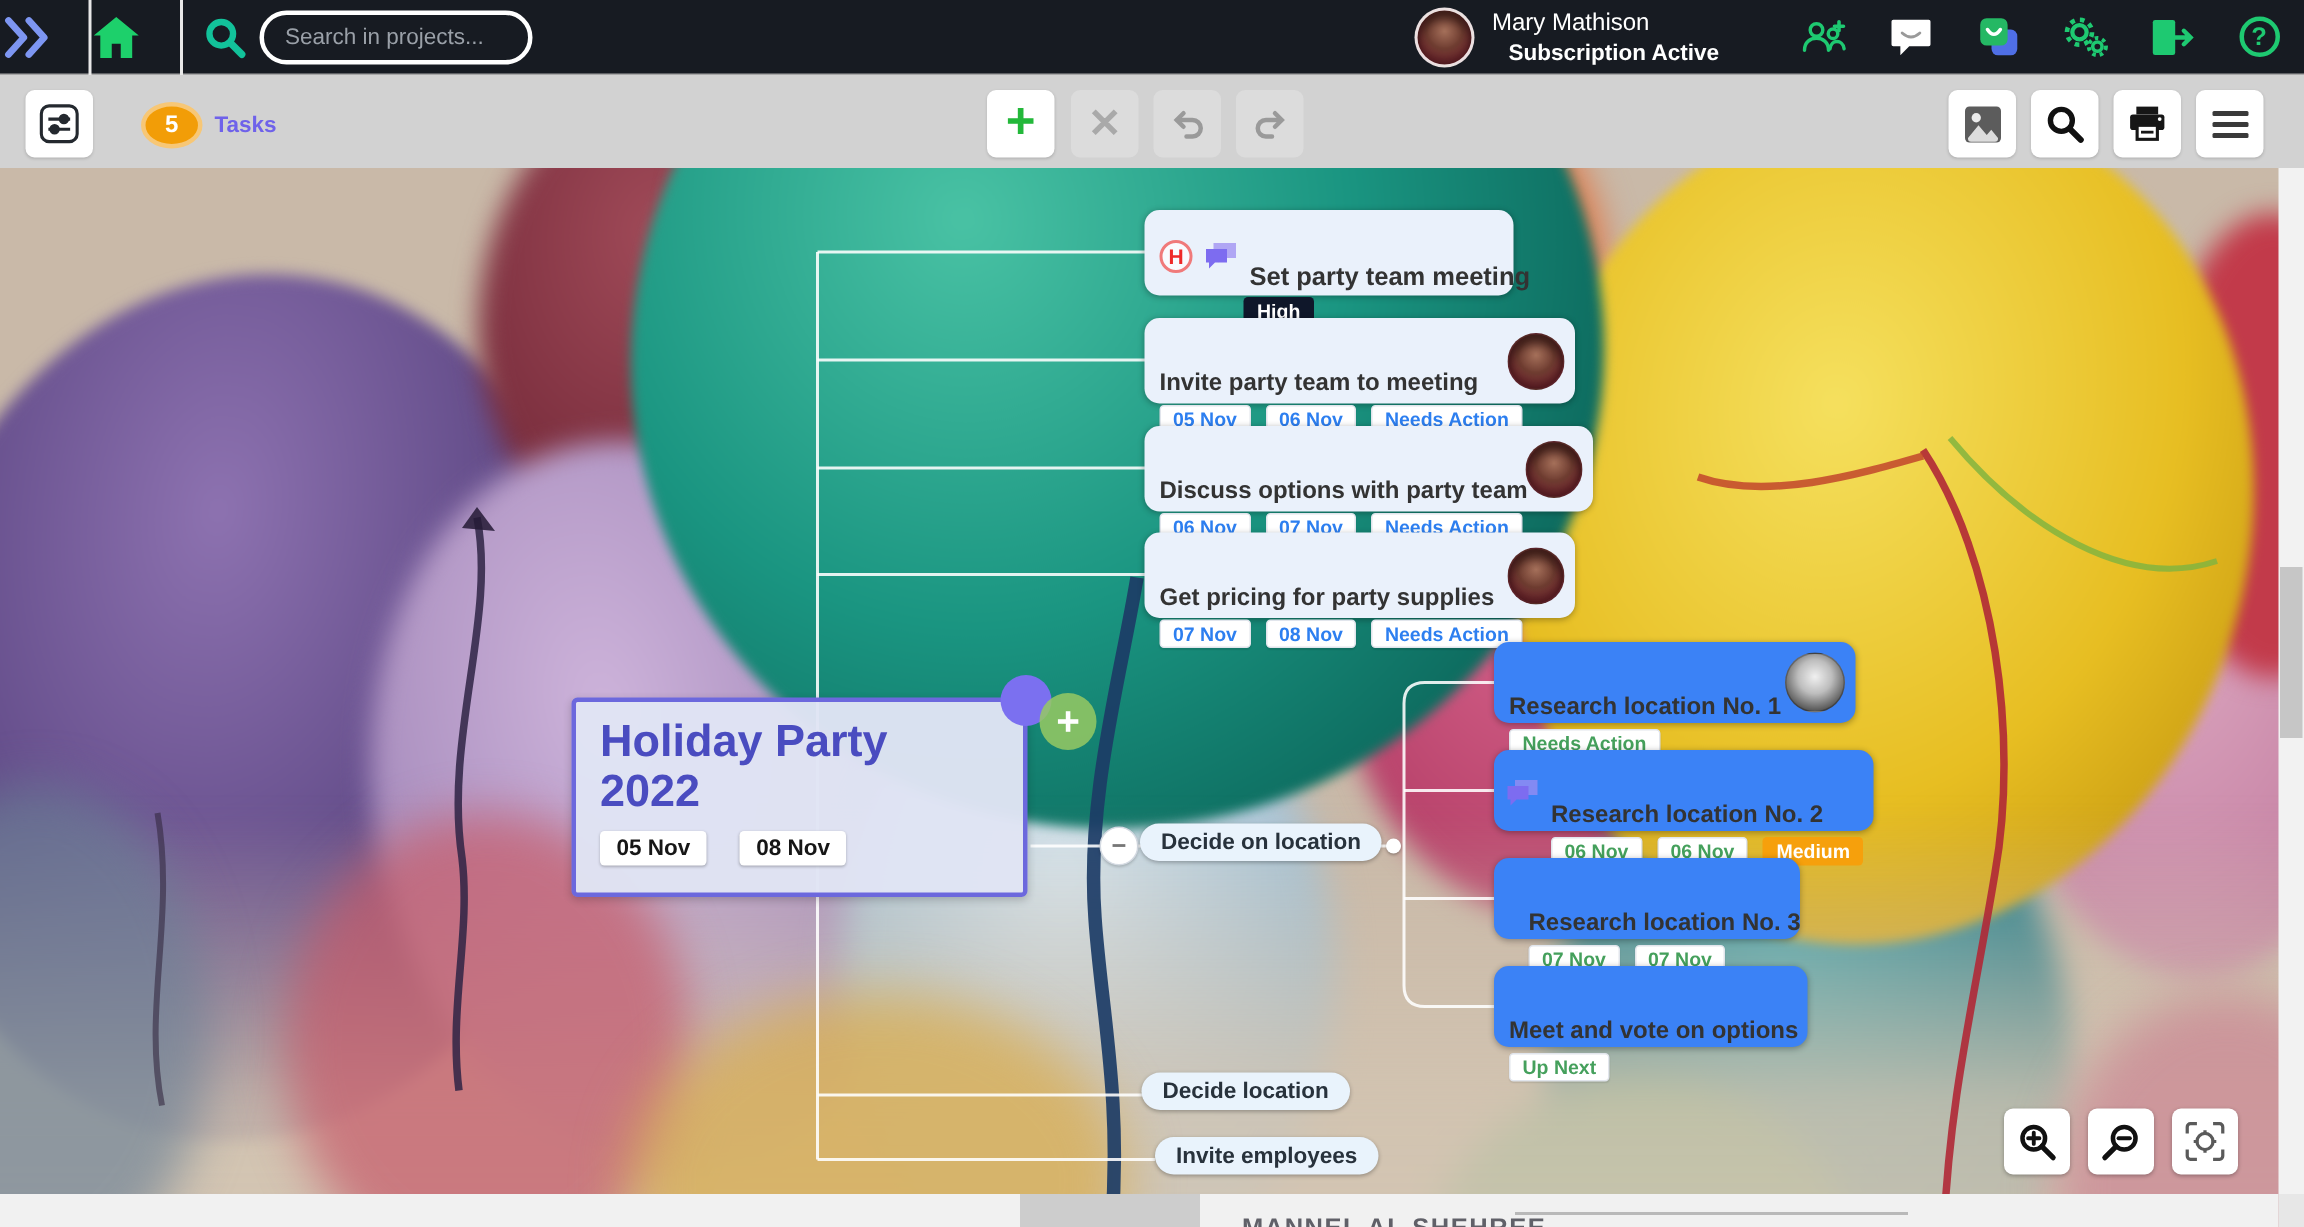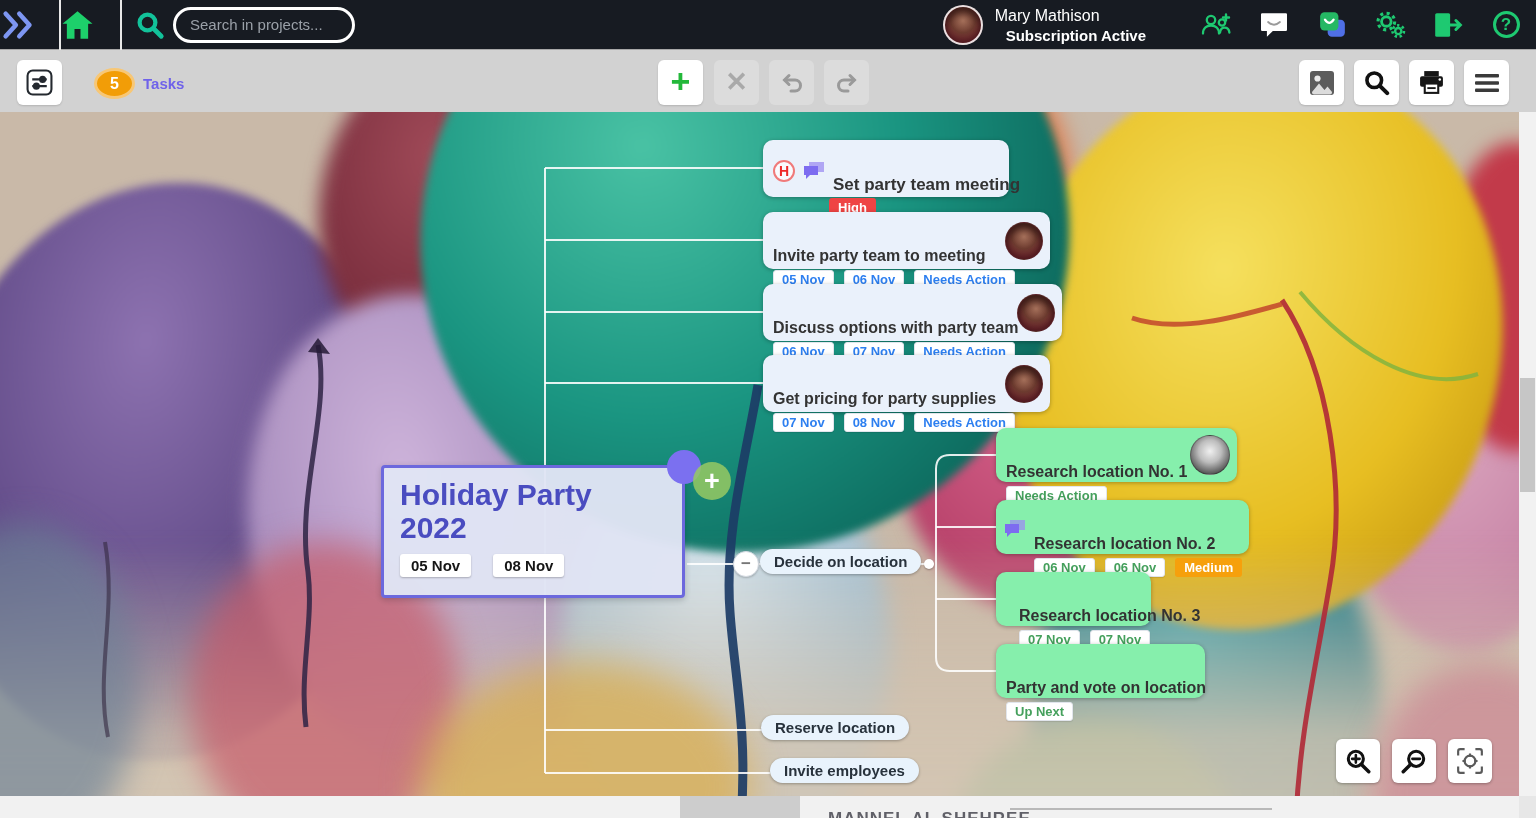--- a/index.html
+++ b/index.html
@@ -70,28 +70,28 @@
          background:linear-gradient(180deg, rgba(211,197,178,0) 0%, rgba(211,197,178,.85) 45%, #d6c9b8 100%); filter:blur(10px); }
   .b15 { left:190px; top:430px; width:270px; height:310px; background:rgba(198,90,106,.7); filter:blur(16px); }
   .b16 { left:420px; top:550px; width:330px; height:250px; background:rgba(216,173,82,.75); filter:blur(18px); }
   .b17 { left:-90px; top:410px; width:230px; height:330px; background:rgba(106,127,149,.65); filter:blur(16px); }
   .b18 { left:1370px; top:550px; width:230px; height:270px; background:rgba(201,122,142,.6); filter:blur(16px); }
   .strings, .connectors { position:absolute; inset:0; width:100%; height:100%; pointer-events:none; }
 
   
   .card { position:absolute; background:#eaf1fb; border-radius:10px; padding:7px 10px;
           box-shadow:0 1px 4px rgba(0,0,0,.30); cursor:pointer; }
-  .card.green { background:#86efac; }
+  .card.green { background:#3b82f6; }
   .card-title { font-size:16px; font-weight:700; color:#333; white-space:nowrap;margin-top:28px; }
   .meta { display:flex; gap:10px; margin-top:5px; align-items:center; }
   .datebadge { background:#fff; border:1px solid #e1e5ec; border-radius:3px; padding:1px 8px;
                font-size:13px; font-weight:700; color:#2d7ff0; box-shadow:0 1px 1px rgba(0,0,0,.10); white-space:nowrap; }
   .datebadge.gr { color:#45a05c; }
   .prio { border-radius:3px; padding:2px 9px; font-size:13px; font-weight:700; color:#fff; }
-  .prio.high { background:#ef4444; }
+  .prio.high { background:#0f172a; }
   .prio.medium { background:#f6a00c; }
   .card-avatar { position:absolute; right:7px; top:50%; transform:translateY(-50%); width:38px; height:38px;
                  border:1px solid rgba(0,0,0,.25); }
   .h-icon { width:22px; height:22px; border:2px solid #f07a7a; border-radius:50%; color:#ee2a2a;
             font-weight:700; font-size:14px; display:flex; align-items:center; justify-content:center;
             background:rgba(255,255,255,.7); flex:0 0 auto; }
   .row1 { display:flex; align-items:center; gap:8px; }
   .chaticon { width:22px; height:20px; flex:0 0 auto; }
   .rootnode { position:absolute; left:381px; top:353px; width:304px; height:133px;
               background:rgba(224,228,244,.97); border:3px solid #6c68dd; border-radius:4px;
@@ -401,37 +401,37 @@
           <div class="card-title">Research location No. 2</div>
           <div class="meta">
             <span class="datebadge gr">06 Nov</span>
             <span class="datebadge gr">06 Nov</span>
             <span class="prio medium">Medium</span>
           </div>
         </div>
       </div>
     </div>
 
-    <div class="card green" style="left:996px;top:460px;width:155px;height:54px;padding-left:23px;">
+    <div class="card green" style="left:996px;top:460px;width:204px;height:54px;padding-left:23px;">
       <div class="card-title">Research location No. 3</div>
       <div class="meta">
         <span class="datebadge gr">07 Nov</span>
         <span class="datebadge gr">07 Nov</span>
       </div>
     </div>
 
     <div class="card green" style="left:996px;top:532px;width:209px;height:54px;">
-      <div class="card-title">Party and vote on location</div>
+      <div class="card-title">Meet and vote on options</div>
       <div class="meta">
           <span class="datebadge gr">Up Next</span>
         </div>
     </div>
 
     <div class="pillnode" style="left:761px;top:603px;">
-      <span>Reserve location</span>
+      <span>Decide location</span>
     </div>
     <div class="pillnode" style="left:770px;top:646px;">
       <span>Invite employees</span>
     </div>
 
     <div class="zoombtn" style="left:1336px;">
       <svg width="28" height="28" viewBox="0 0 26 26">
         <circle cx="11" cy="11" r="7" fill="none" stroke="#111" stroke-width="2.8"></circle>
         <path d="M16,16 L23,23" stroke="#111" stroke-width="3.2" stroke-linecap="round"></path>
         <path d="M11,7.5 v7 M7.5,11 h7" stroke="#111" stroke-width="2.4" stroke-linecap="round"></path>

